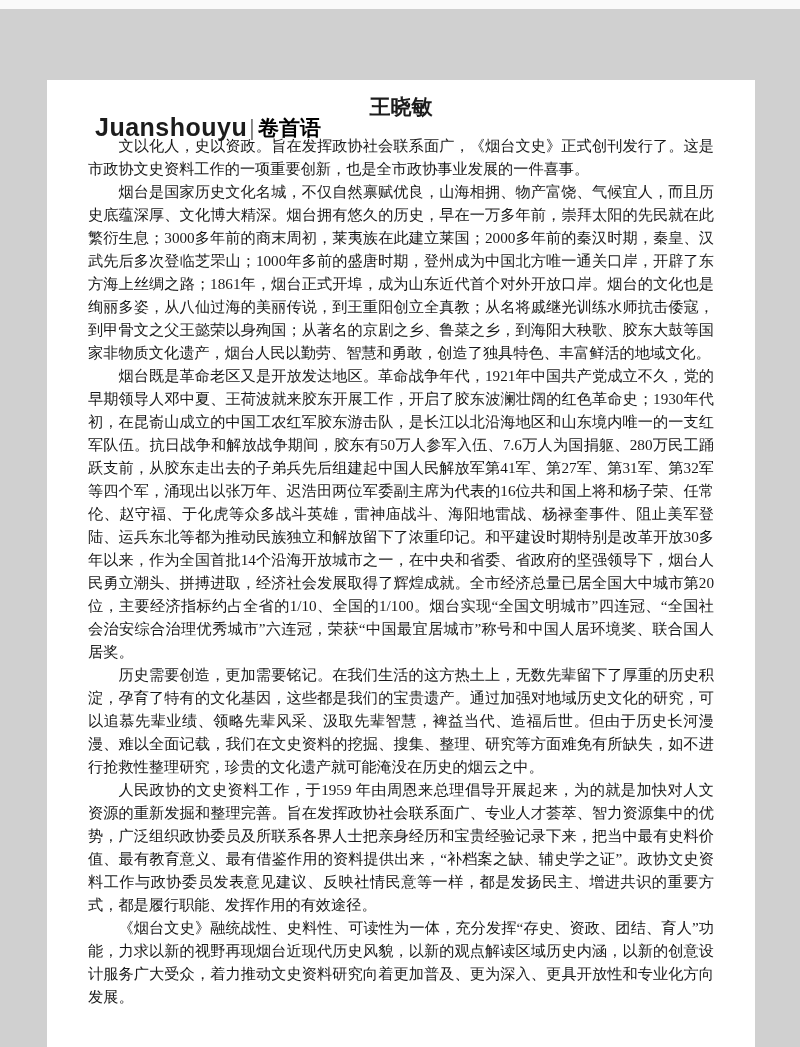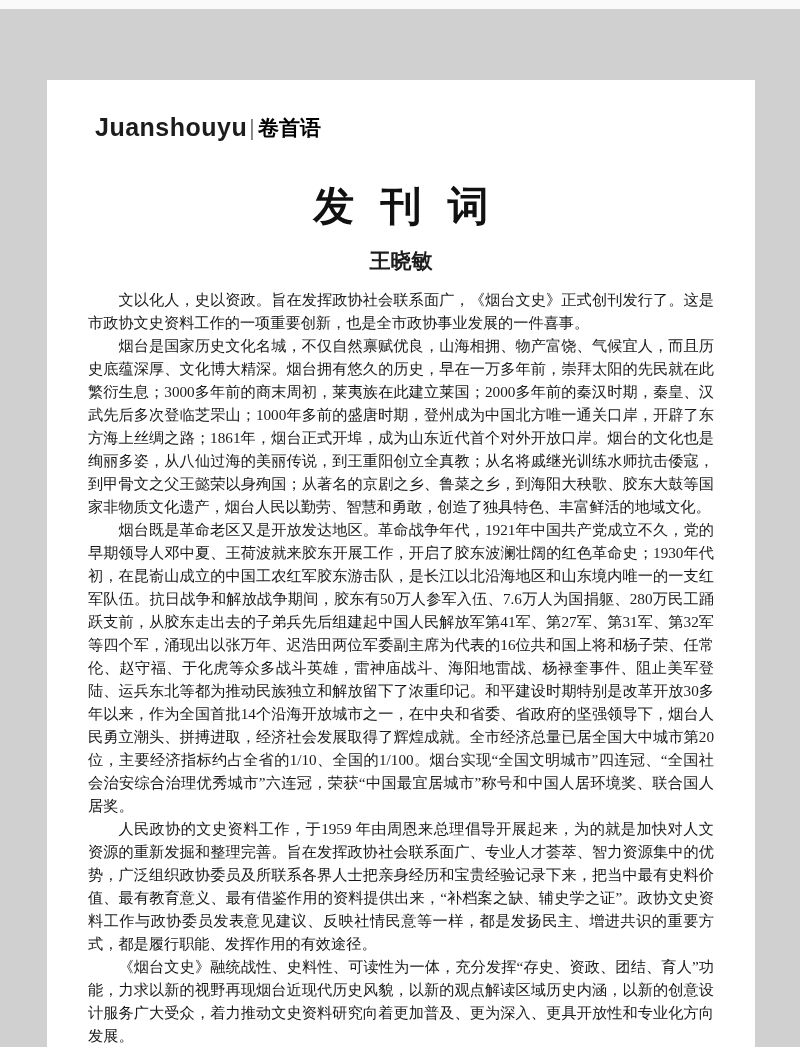--- a/index.html
+++ b/index.html
@@ -96,26 +96,26 @@
 <div class="top-strip"></div>
 
 <div class="page">
 
   <div class="masthead">
     <span class="masthead-latin">Juanshouyu</span>
     <span class="masthead-sep">|</span>
     <span class="masthead-cn">卷首语</span>
   </div>
 
-  <h1 class="article-title">发 刊 词</h1>
 
   <div class="article-author">王晓敏</div>
 
   <div class="article-body">
     <p>文以化人，史以资政。旨在发挥政协社会联系面广，《烟台文史》正式创刊发行了。这是市政协文史资料工作的一项重要创新，也是全市政协事业发展的一件喜事。</p>
     <p>烟台是国家历史文化名城，不仅自然禀赋优良，山海相拥、物产富饶、气候宜人，而且历史底蕴深厚、文化博大精深。烟台拥有悠久的历史，早在一万多年前，崇拜太阳的先民就在此繁衍生息；3000多年前的商末周初，莱夷族在此建立莱国；2000多年前的秦汉时期，秦皇、汉武先后多次登临芝罘山；1000年多前的盛唐时期，登州成为中国北方唯一通关口岸，开辟了东方海上丝绸之路；1861年，烟台正式开埠，成为山东近代首个对外开放口岸。烟台的文化也是绚丽多姿，从八仙过海的美丽传说，到王重阳创立全真教；从名将戚继光训练水师抗击倭寇，到甲骨文之父王懿荣以身殉国；从著名的京剧之乡、鲁菜之乡，到海阳大秧歌、胶东大鼓等国家非物质文化遗产，烟台人民以勤劳、智慧和勇敢，创造了独具特色、丰富鲜活的地域文化。</p>
     <p>烟台既是革命老区又是开放发达地区。革命战争年代，1921年中国共产党成立不久，党的早期领导人邓中夏、王荷波就来胶东开展工作，开启了胶东波澜壮阔的红色革命史；1930年代初，在昆嵛山成立的中国工农红军胶东游击队，是长江以北沿海地区和山东境内唯一的一支红军队伍。抗日战争和解放战争期间，胶东有50万人参军入伍、7.6万人为国捐躯、280万民工踊跃支前，从胶东走出去的子弟兵先后组建起中国人民解放军第41军、第27军、第31军、第32军等四个军，涌现出以张万年、迟浩田两位军委副主席为代表的16位共和国上将和杨子荣、任常伦、赵守福、于化虎等众多战斗英雄，雷神庙战斗、海阳地雷战、杨禄奎事件、阻止美军登陆、运兵东北等都为推动民族独立和解放留下了浓重印记。和平建设时期特别是改革开放30多年以来，作为全国首批14个沿海开放城市之一，在中央和省委、省政府的坚强领导下，烟台人民勇立潮头、拼搏进取，经济社会发展取得了辉煌成就。全市经济总量已居全国大中城市第20位，主要经济指标约占全省的1/10、全国的1/100。烟台实现“全国文明城市”四连冠、“全国社会治安综合治理优秀城市”六连冠，荣获“中国最宜居城市”称号和中国人居环境奖、联合国人居奖。</p>
+    <p>历史需要创造，更加需要铭记。在我们生活的这方热土上，无数先辈留下了厚重的历史积淀，孕育了特有的文化基因，这些都是我们的宝贵遗产。通过加强对地域历史文化的研究，可以追慕先辈业绩、领略先辈风采、汲取先辈智慧，裨益当代、造福后世。但由于历史长河漫漫、难以全面记载，我们在文史资料的挖掘、搜集、整理、研究等方面难免有所缺失，如不进行抢救性整理研究，珍贵的文化遗产就可能淹没在历史的烟云之中。</p>
     <p>人民政协的文史资料工作，于1959 年由周恩来总理倡导开展起来，为的就是加快对人文资源的重新发掘和整理完善。旨在发挥政协社会联系面广、专业人才荟萃、智力资源集中的优势，广泛组织政协委员及所联系各界人士把亲身经历和宝贵经验记录下来，把当中最有史料价值、最有教育意义、最有借鉴作用的资料提供出来，“补档案之缺、辅史学之证”。政协文史资料工作与政协委员发表意见建议、反映社情民意等一样，都是发扬民主、增进共识的重要方式，都是履行职能、发挥作用的有效途径。</p>
     <p>《烟台文史》融统战性、史料性、可读性为一体，充分发挥“存史、资政、团结、育人”功能，力求以新的视野再现烟台近现代历史风貌，以新的观点解读区域历史内涵，以新的创意设计服务广大受众，着力推动文史资料研究向着更加普及、更为深入、更具开放性和专业化方向发展。</p>
 
   </div>
 
 </div>
 
 </body></html>

